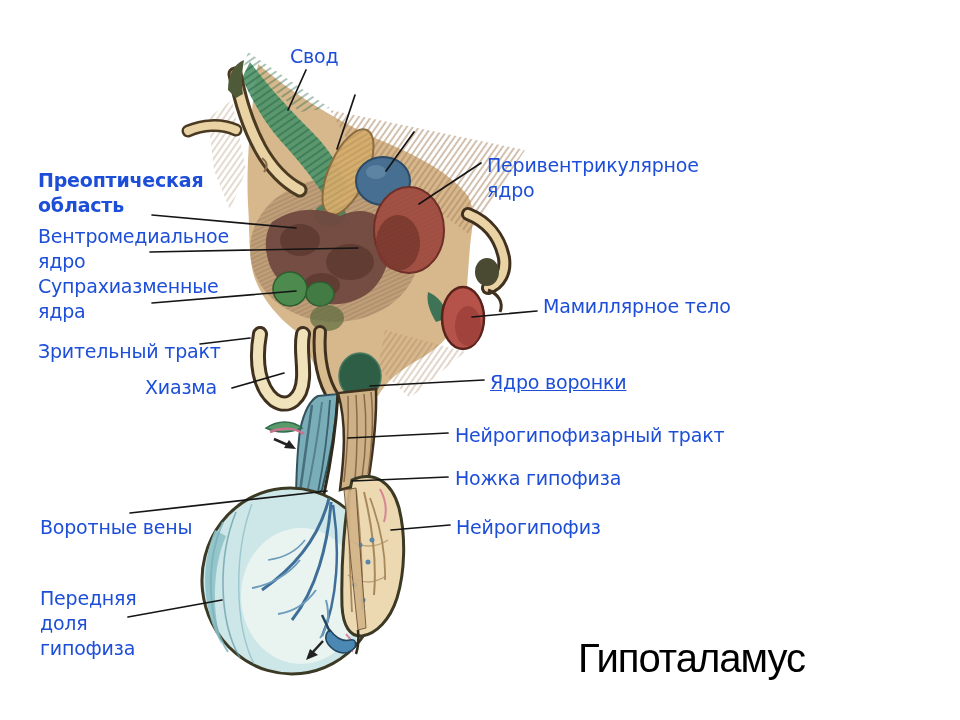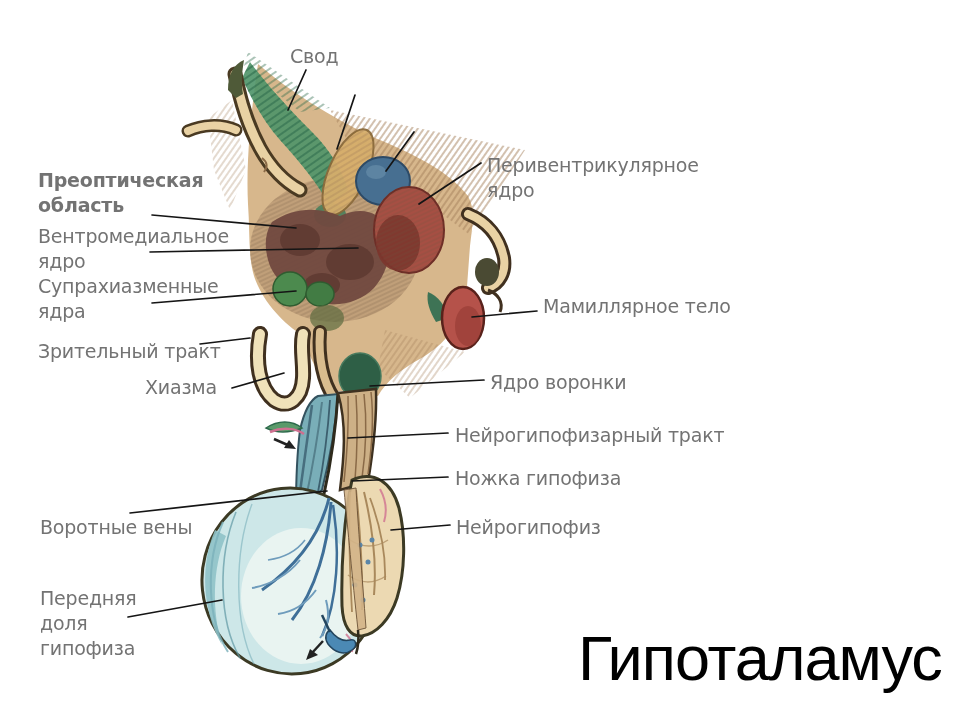--- a/index.html
+++ b/index.html
@@ -1,21 +1,21 @@
 <!DOCTYPE html>
 <html><head>
 <meta charset="utf-8">
 <style>
   html,body{margin:0;padding:0;background:#ffffff;}
   #canvas{position:relative;width:960px;height:720px;background:#ffffff;overflow:hidden;
           font-family:"DejaVu Sans","Liberation Sans",sans-serif;}
   #art{position:absolute;left:0;top:0;width:960px;height:720px;}
-  .lbl{position:absolute;font-size:19px;line-height:25px;color:#737373;
+  .lbl{position:absolute;font-size:19px;line-height:25px;color:#1d4ed8;
        white-space:pre-line;letter-spacing:-0.2px;}
-  #figure-title{position:absolute;font-size:63px;line-height:60px;color:#000;
+  #figure-title{position:absolute;font-size:40px;line-height:60px;color:#000;
        font-family:"Liberation Sans","DejaVu Sans",sans-serif;letter-spacing:-1px;}
 </style>
 </head>
 <body>
 
 <div id="canvas">
 
 <svg id="art" viewBox="0 0 960 720" xmlns="http://www.w3.org/2000/svg">
   <defs>
     <pattern id="hG" width="6" height="6" patternUnits="userSpaceOnUse" patternTransform="rotate(55)">
@@ -199,21 +199,21 @@
 ядро</div>
 <div class="lbl" style="left:38px;top:168px;font-weight:bold;">Преоптическая
 область</div>
 <div class="lbl" style="left:38px;top:224px;">Вентромедиальное
 ядро</div>
 <div class="lbl" style="left:38px;top:274px;">Супрахиазменные
 ядра</div>
 <div class="lbl" style="left:38px;top:339px;">Зрительный тракт</div>
 <div class="lbl" style="left:145px;top:375px;">Хиазма</div>
 <div class="lbl" style="left:543px;top:294px;">Мамиллярное тело</div>
-<div class="lbl" style="left:490px;top:370px;">Ядро воронки</div>
+<div class="lbl" style="left:490px;top:370px;text-decoration:underline;">Ядро воронки</div>
 <div class="lbl" style="left:455px;top:466px;">Ножка гипофиза</div>
 <div class="lbl" style="left:455px;top:423px;">Нейрогипофизарный тракт</div>
 <div class="lbl" style="left:456px;top:515px;">Нейрогипофиз</div>
 <div class="lbl" style="left:40px;top:586px;">Передняя
 доля
 гипофиза</div>
 <div class="lbl" style="left:40px;top:515px;">Воротные вены</div>
 
 <div id="figure-title" style="left:578px;top:628px;">Гипоталамус</div>
 

